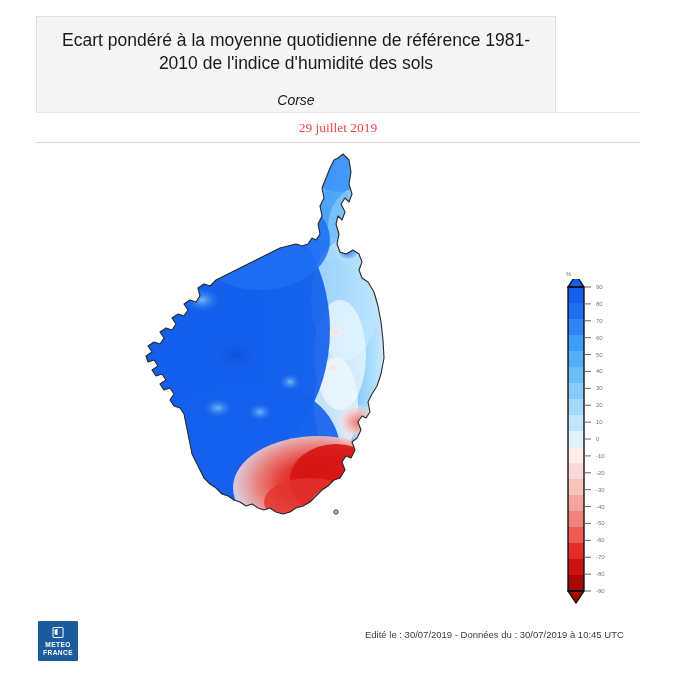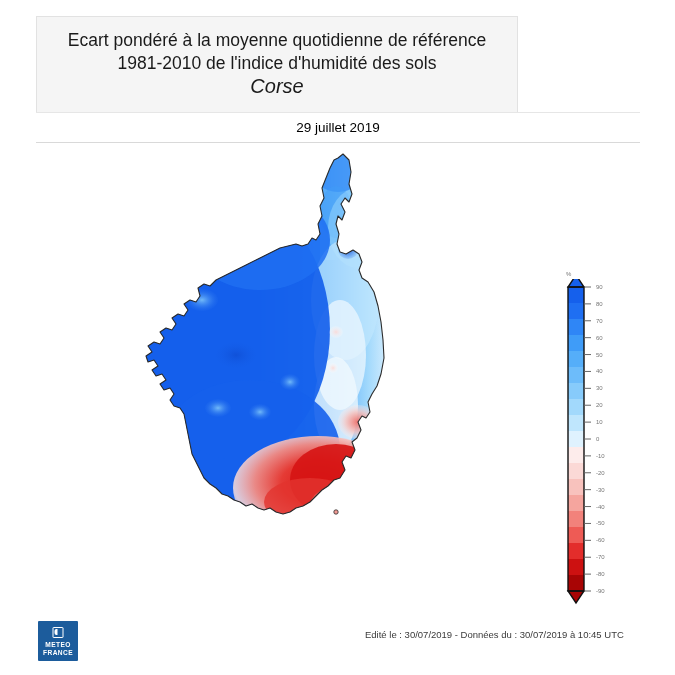--- a/index.html
+++ b/index.html
@@ -13,58 +13,59 @@
     font-family: "Liberation Sans", sans-serif;
     position: relative;
     overflow: hidden;
   }
 
   
   #header-box {
     position: absolute;
     left: 36px;
     top: 16px;
-    width: 482px;
+    width: 520px;
     box-sizing: border-box;
     background: #f5f5f5;
     border: 1px solid #e2e2e2;
     border-bottom: 1px solid #d9d9d9;
     padding: 12px 10px 20px 10px;
     text-align: center;
   }
   #title-main {
     font-size: 17.5px;
     line-height: 23px;
     color: #1a1a1a;
     font-weight: 400;
   }
   #title-region {
-    font-size: 20px;
+    font-size: 14px;
     line-height: 20px;
     font-style: italic;
     color: #1a1a1a;
-    margin-top: 1px;
+    margin-top: 15px;
   }
 
   
   #date-box {
     position: absolute;
     left: 36px;
     top: 112px;
     width: 604px;
     box-sizing: border-box;
     border-top: 1px solid #e6e6e6;
     border-bottom: 1px solid #d9d9d9;
     padding: 5px 0 6px 0;
     text-align: center;
     background: #ffffff;
   }
   #date-text {
     font-size: 13.5px;
-    color: #000000;
+    color: #ef4444;
+    font-family: Liberation Serif, serif;
   }
 
   
   #figure {
     position: absolute;
     left: 0;
     top: 145px;
     width: 675px;
     height: 530px;
   }

